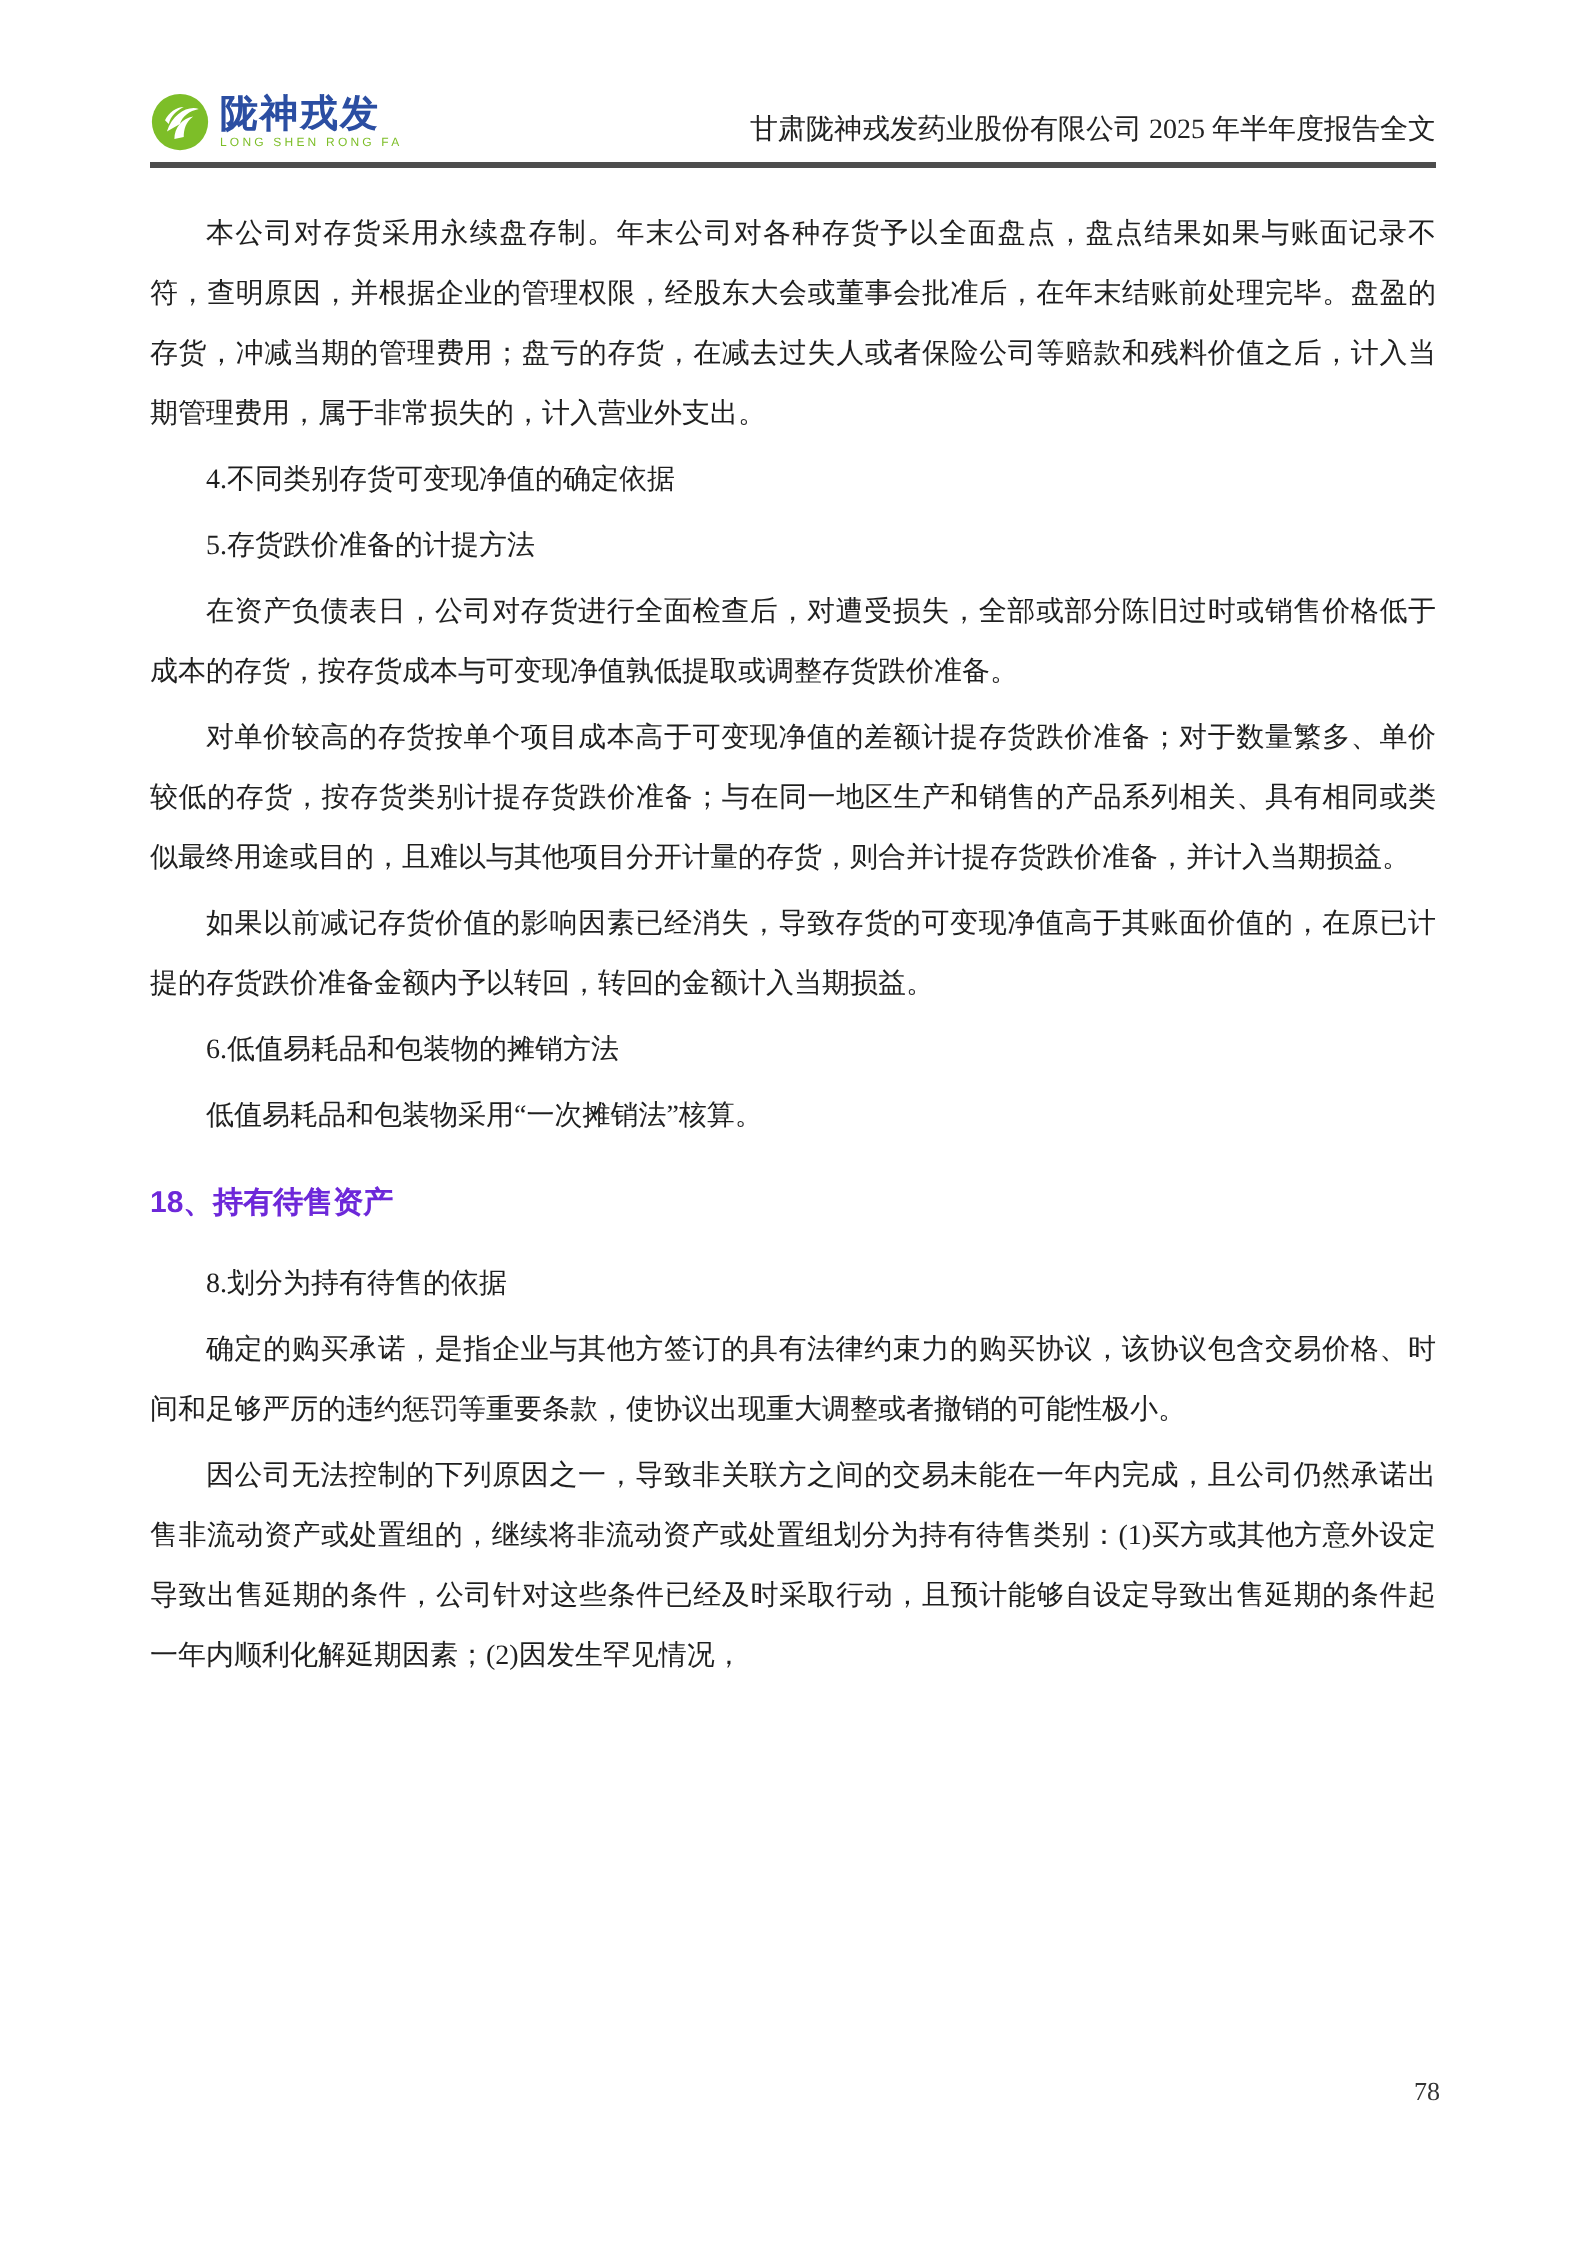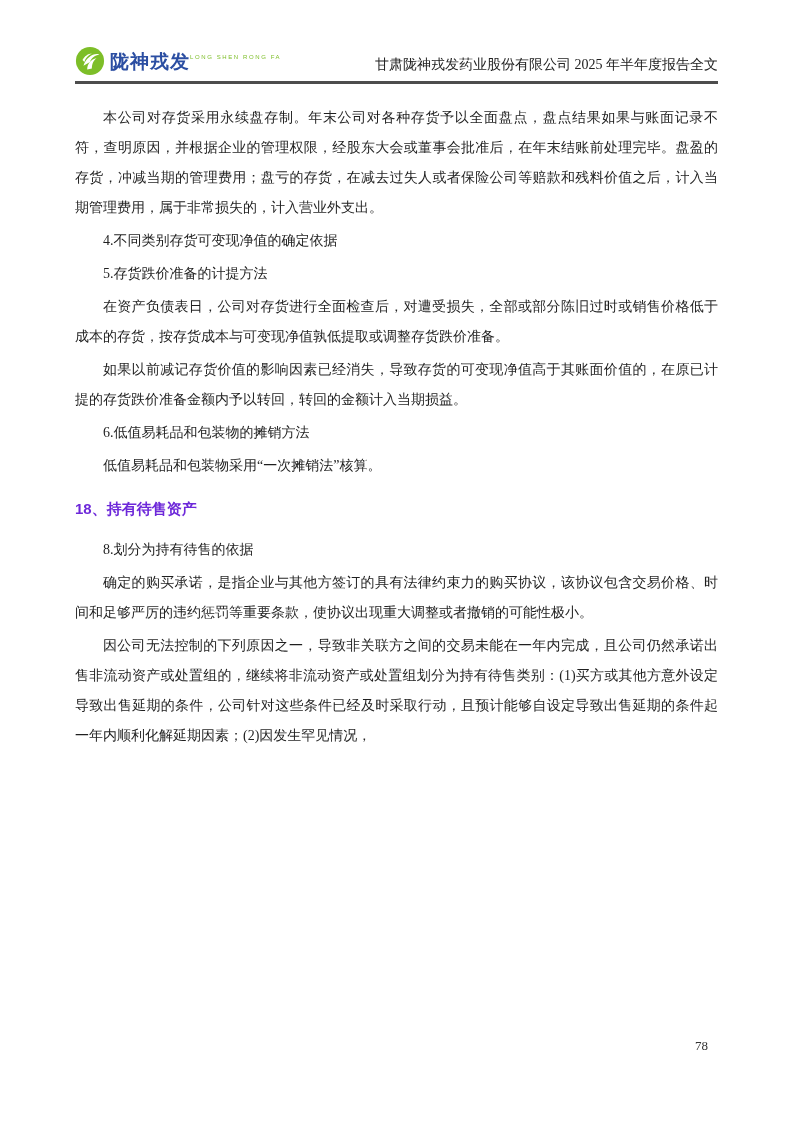--- a/index.html
+++ b/index.html
@@ -32,21 +32,21 @@
     align-items: center;
     gap: 5px;
   }
   .logo-mark {
     width: 30px;
     height: 30px;
     flex: 0 0 auto;
   }
   .logo-textcol {
     display: flex;
-    flex-direction: row;
+    flex-direction: column;
     line-height: 1;
   }
   .logo-cn {
     font-family: "Liberation Sans", "DejaVu Sans", sans-serif;
     font-weight: bold;
     font-size: 19px;
     letter-spacing: 1px;
     color: #2b4ea2;
   }
   .logo-en {
@@ -83,21 +83,21 @@
     font-family: "Liberation Sans", "DejaVu Sans", sans-serif;
     font-weight: bold;
     font-size: 15px;
     line-height: 26px;
     color: #6d28d9;
   }
   
   .page-number {
     position: absolute;
     top: 1038px;
-    right: 85px;
+    right: 73px;
     font-size: 13px;
     color: #333333;
   }
 </style>
 </head>
 <body>
 
 <div class="page">
 
   <div class="header">
@@ -114,20 +114,21 @@
       </div>
     </div>
     <div class="header-title">甘肃陇神戎发药业股份有限公司 2025 年半年度报告全文</div>
   </div>
 
   <div class="doc-body">
     <p class="para">本公司对存货采用永续盘存制。年末公司对各种存货予以全面盘点，盘点结果如果与账面记录不符，查明原因，并根据企业的管理权限，经股东大会或董事会批准后，在年末结账前处理完毕。盘盈的存货，冲减当期的管理费用；盘亏的存货，在减去过失人或者保险公司等赔款和残料价值之后，计入当期管理费用，属于非常损失的，计入营业外支出。</p>
     <p class="numbered">4.不同类别存货可变现净值的确定依据</p>
     <p class="numbered">5.存货跌价准备的计提方法</p>
     <p class="para">在资产负债表日，公司对存货进行全面检查后，对遭受损失，全部或部分陈旧过时或销售价格低于成本的存货，按存货成本与可变现净值孰低提取或调整存货跌价准备。</p>
+    <p class="para">对单价较高的存货按单个项目成本高于可变现净值的差额计提存货跌价准备；对于数量繁多、单价较低的存货，按存货类别计提存货跌价准备；与在同一地区生产和销售的产品系列相关、具有相同或类似最终用途或目的，且难以与其他项目分开计量的存货，则合并计提存货跌价准备，并计入当期损益。</p>
     <p class="para">如果以前减记存货价值的影响因素已经消失，导致存货的可变现净值高于其账面价值的，在原已计提的存货跌价准备金额内予以转回，转回的金额计入当期损益。</p>
     <p class="numbered">6.低值易耗品和包装物的摊销方法</p>
     <p class="para">低值易耗品和包装物采用“一次摊销法”核算。</p>
 
     <h2 class="section-heading">18、持有待售资产</h2>
 
     <p class="numbered">8.划分为持有待售的依据</p>
     <p class="para">确定的购买承诺，是指企业与其他方签订的具有法律约束力的购买协议，该协议包含交易价格、时间和足够严厉的违约惩罚等重要条款，使协议出现重大调整或者撤销的可能性极小。</p>
     <p class="para">因公司无法控制的下列原因之一，导致非关联方之间的交易未能在一年内完成，且公司仍然承诺出售非流动资产或处置组的，继续将非流动资产或处置组划分为持有待售类别：(1)买方或其他方意外设定导致出售延期的条件，公司针对这些条件已经及时采取行动，且预计能够自设定导致出售延期的条件起一年内顺利化解延期因素；(2)因发生罕见情况，</p>
   </div>

